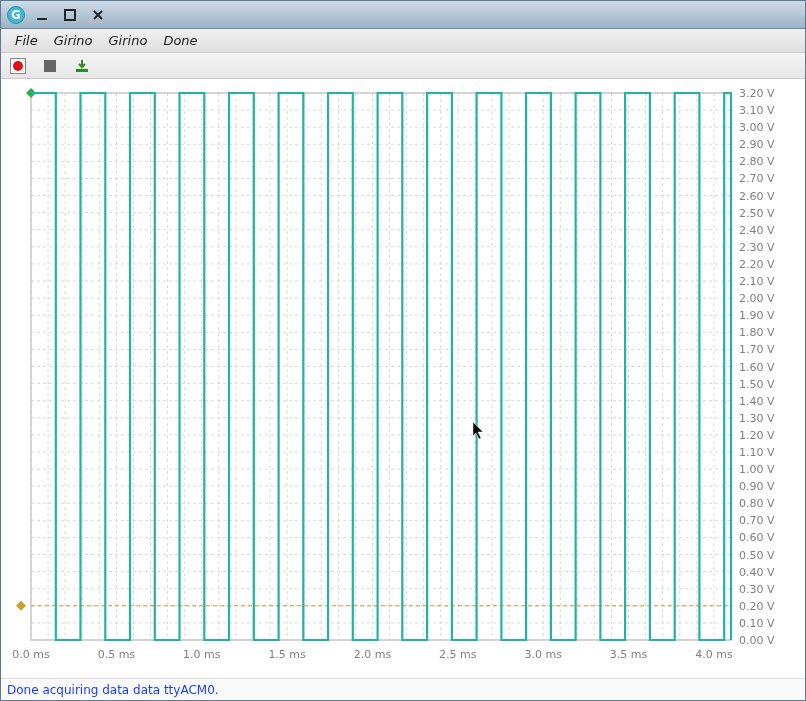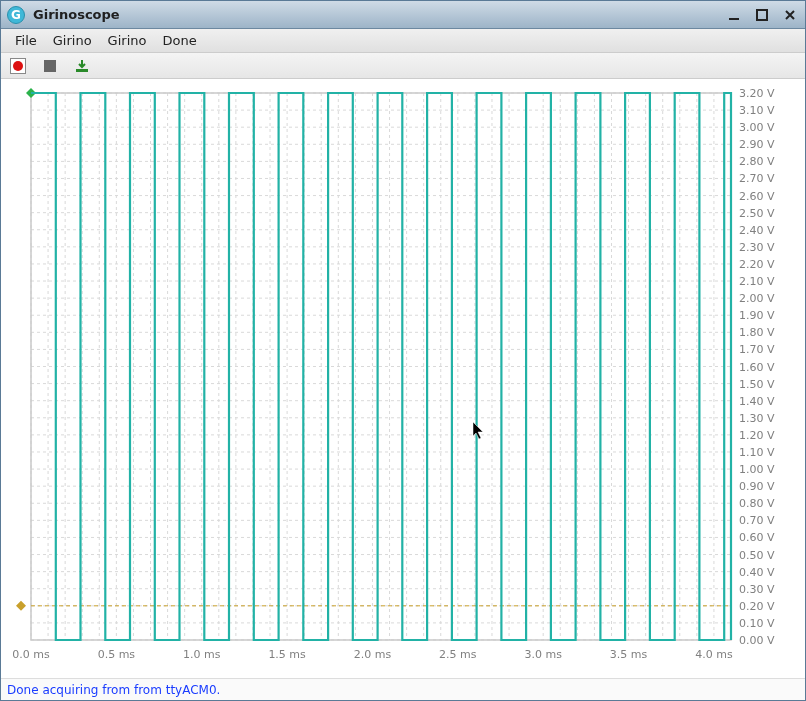--- a/index.html
+++ b/index.html
@@ -54,20 +54,21 @@
     height: 24px;
     background: linear-gradient(to bottom, #f0f0f0, #e0e0e0);
     border-bottom: 1px solid #ccc;
     display: flex;
     align-items: center;
     padding: 0 6px;
   }
   .menubar .menu-item {
     padding: 2px 8px;
     color: #222;
+    font-style: italic;
   }
 
   .toolbar {
     height: 26px;
     background: linear-gradient(to bottom, #f4f4f4, #e6e6e6);
     border-bottom: 1px solid #ccc;
     display: flex;
     align-items: center;
     padding: 0 6px;
     gap: 10px;
@@ -106,21 +107,20 @@
     pointer-events: none;
   }
 </style>
 </head>
 <body>
 
 <div class="window">
 
   <div class="titlebar">
     <div class="app-icon">G</div>
-    <div class="title">Girinoscope</div>
     <div class="win-btns">
       <div class="win-btn">
         <svg width="14" height="14">
             <rect x="2" y="10" width="10" height="2" fill="#222"></rect>
           </svg>
       </div>
       <div class="win-btn">
         <svg width="14" height="14">
             <rect x="2" y="2" width="10" height="10" fill="none" stroke="#222" stroke-width="2"></rect>
           </svg>
@@ -286,16 +286,16 @@
         <path d="M30.0 14.0 L54.8 14.0 L54.8 561.0 L79.5 561.0 L79.5 14.0 L104.3 14.0 L104.3 561.0 L129.0 561.0 L129.0 14.0 L153.8 14.0 L153.8 561.0 L178.5 561.0 L178.5 14.0 L203.3 14.0 L203.3 561.0 L228.0 561.0 L228.0 14.0 L252.8 14.0 L252.8 561.0 L277.6 561.0 L277.6 14.0 L302.3 14.0 L302.3 561.0 L327.1 561.0 L327.1 14.0 L351.8 14.0 L351.8 561.0 L376.6 561.0 L376.6 14.0 L401.3 14.0 L401.3 561.0 L426.1 561.0 L426.1 14.0 L450.9 14.0 L450.9 561.0 L475.6 561.0 L475.6 14.0 L500.4 14.0 L500.4 561.0 L525.1 561.0 L525.1 14.0 L549.9 14.0 L549.9 561.0 L574.6 561.0 L574.6 14.0 L599.4 14.0 L599.4 561.0 L624.1 561.0 L624.1 14.0 L648.9 14.0 L648.9 561.0 L673.7 561.0 L673.7 14.0 L698.4 14.0 L698.4 561.0 L723.2 561.0 L723.2 14.0 L730.0 14.0 L730.0 561.0 L730.0 561.0" fill="none" stroke="#22b2a6" stroke-width="2.2" stroke-linejoin="miter"></path>
       </svg>
     <div class="cursor-pointer">
       <svg width="16" height="20">
         <path d="M1 1 L1 15 L4 12 L7 18 L9 17 L6 11 L11 11 Z" fill="#000" stroke="#fff" stroke-width="0.5"></path>
       </svg>
     </div>
   </div>
 
   <div class="statusbar">
-    <span>Done acquiring from from ttyACM0.</span>
+    <span>Done acquiring data data ttyACM0.</span>
   </div>
 
 </div>
 
 </body></html>

